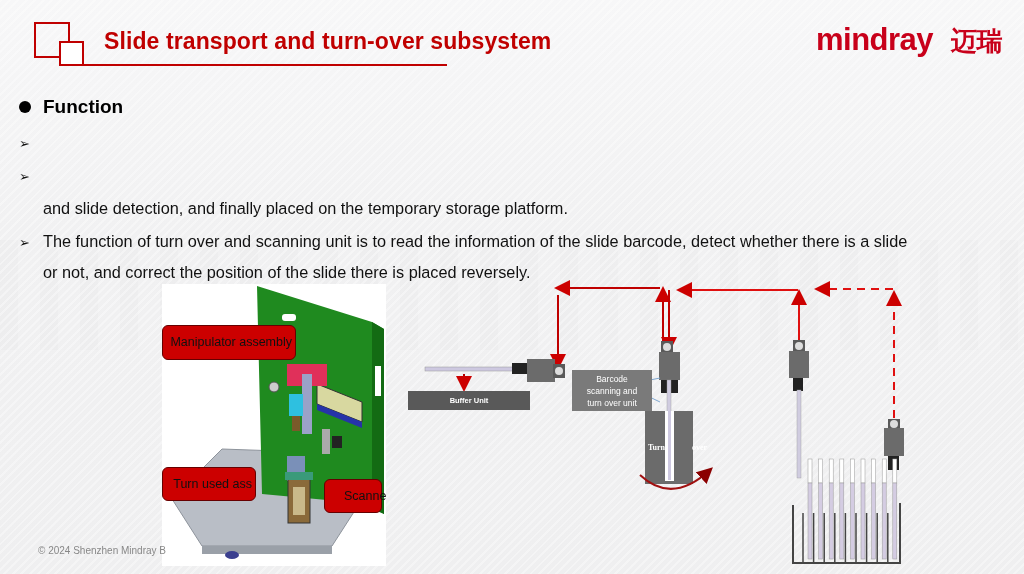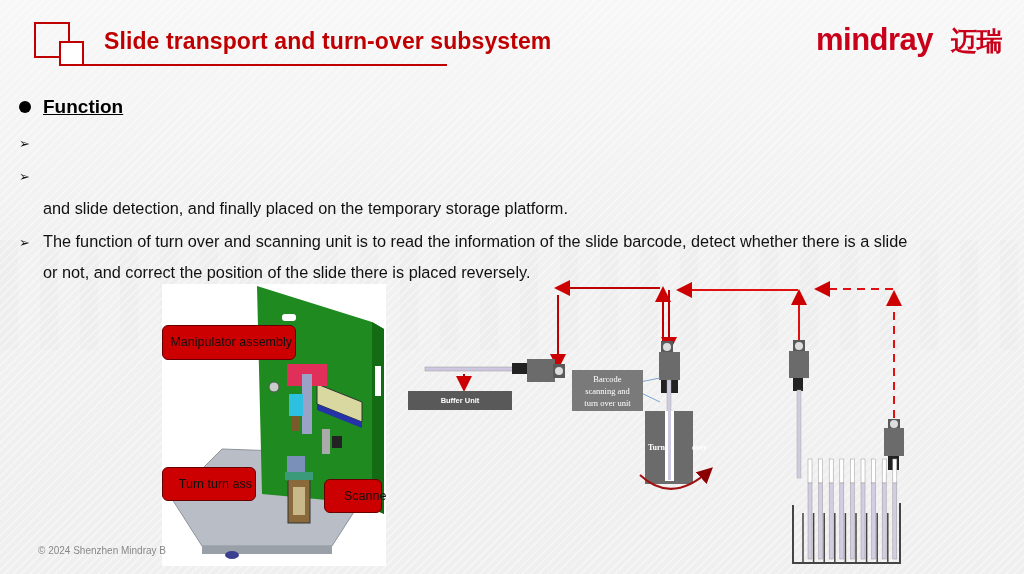--- a/index.html
+++ b/index.html
@@ -22,37 +22,37 @@
   
   .logo-squares { position:absolute; left:34px; top:22px; width:52px; height:46px; }
   .sq1 { position:absolute; left:0; top:0; width:36px; height:36px; border:2px solid #c00000; box-sizing:border-box; background:transparent; }
   .sq2 { position:absolute; left:25px; top:19px; width:25px; height:25px; border:2px solid #c00000; box-sizing:border-box; background:#fff; }
   .title-line { position:absolute; left:84px; top:64px; width:363px; height:2px; background:#c00000; }
   .title { position:absolute; left:104px; top:28px; font-size:23px; font-weight:bold; color:#c00000; white-space:nowrap; letter-spacing:0.1px; }
   .brand { position:absolute; left:816px; top:22px; font-size:31px; font-weight:bold; color:#c8001a; letter-spacing:-0.5px; font-style:normal; }
   .brand-cn { font-size:26px; margin-left:18px; }
 
   
-  .heading-row { position:absolute; left:19px; top:96px; display:flex; align-items:center;text-decoration:underline; }
+  .heading-row { position:absolute; left:19px; top:96px; display:flex; align-items:center; }
   .dot { width:12px; height:12px; border-radius:50%; background:#000; margin-right:12px; }
   .heading { font-size:19px; font-weight:bold; color:#000; }
   .bullet { position:absolute; left:19px; font-size:16.3px; color:#111; line-height:33px; width:1000px; }
   .arrowhead { display:inline-block; width:24px; font-size:13px; }
   .bullet .txt { position:absolute; left:24px; top:0; white-space:nowrap; }
 
   
   .photo { position:absolute; left:162px; top:284px; width:224px; height:282px; background:#fff; overflow:hidden;text-align:right; }
   .callout { position:absolute; background:#cc0000; border:1.5px solid #600; border-radius:6px; color:#111; font-size:12.5px; padding:2px 3px; white-space:nowrap; box-sizing:border-box; }
   .footer { position:absolute; left:38px; top:545px; font-size:10px; color:#888; white-space:nowrap; }
 
   
   .diagram { position:absolute; left:0; top:0; width:1024px; height:574px; }
   .unit-label { position:absolute; background:#595959; color:#fff; font-size:9px; text-align:center; box-sizing:border-box; }
-  .buffer { left:408px; top:391px; width:104px; height:19px; line-height:19px; font-weight:bold; font-size:7.5px; }
-  .barcode { left:572px; top:370px; width:71px; height:41px; line-height:12px; padding-top:3px; font-size:8.5px; background:#7a7a7a; font-family:Liberation Serif, serif; }
+  .buffer { left:408px; top:391px; width:122px; height:19px; line-height:19px; font-weight:bold; font-size:7.5px; }
+  .barcode { left:572px; top:370px; width:80px; height:41px; line-height:12px; padding-top:3px; font-size:8.5px; background:#7a7a7a; font-family:Liberation Sans, sans-serif; }
   .turn-txt { position:absolute; color:#fff; font-size:8px; font-weight:bold; font-family:Liberation Serif, serif;text-align:center; }
 </style>
 </head>
 <body>
 
 <div class="bg-city"></div>
 <div class="stripes"></div>
 
 <div class="logo-squares">
   <div class="sq1"></div>
@@ -109,21 +109,21 @@
 
     <rect x="160" y="145" width="8" height="25" fill="#aaa"></rect>
     <rect x="170" y="152" width="10" height="12" fill="#222"></rect>
 
     <rect x="125" y="172" width="18" height="25" fill="#7a90b8"></rect>
     <rect x="126" y="195" width="22" height="44" fill="#8a6a3a" stroke="#333"></rect>
     <rect x="131" y="203" width="12" height="28" fill="#c9b98a"></rect>
     <rect x="123" y="188" width="28" height="8" fill="#3a9a7a"></rect>
   </svg>
   <div class="callout" style="left:0px; top:41px; width:134px; height:35px; line-height:29px;">Manipulator assembly</div>
-  <div class="callout" style="left:0px; top:183px; width:94px; height:34px; line-height:28px;">Turn turn ass</div>
+  <div class="callout" style="left:0px; top:183px; width:94px; height:34px; line-height:28px;">Turn used ass</div>
   <div class="callout" style="left:162px; top:183px; width:58px; height:34px; line-height:28px; padding-left:19px;margin-top:12px;">Scanner</div>
 </div>
 
 <div class="footer">© 2024 Shenzhen Mindray B</div>
 
 <svg class="diagram" width="1024" height="574">
   <defs>
     <marker id="ah" markerWidth="8" markerHeight="8" refX="6" refY="4" orient="auto">
       <path d="M0,0 L8,4 L0,8 z" fill="#cc0000"></path>
     </marker>

